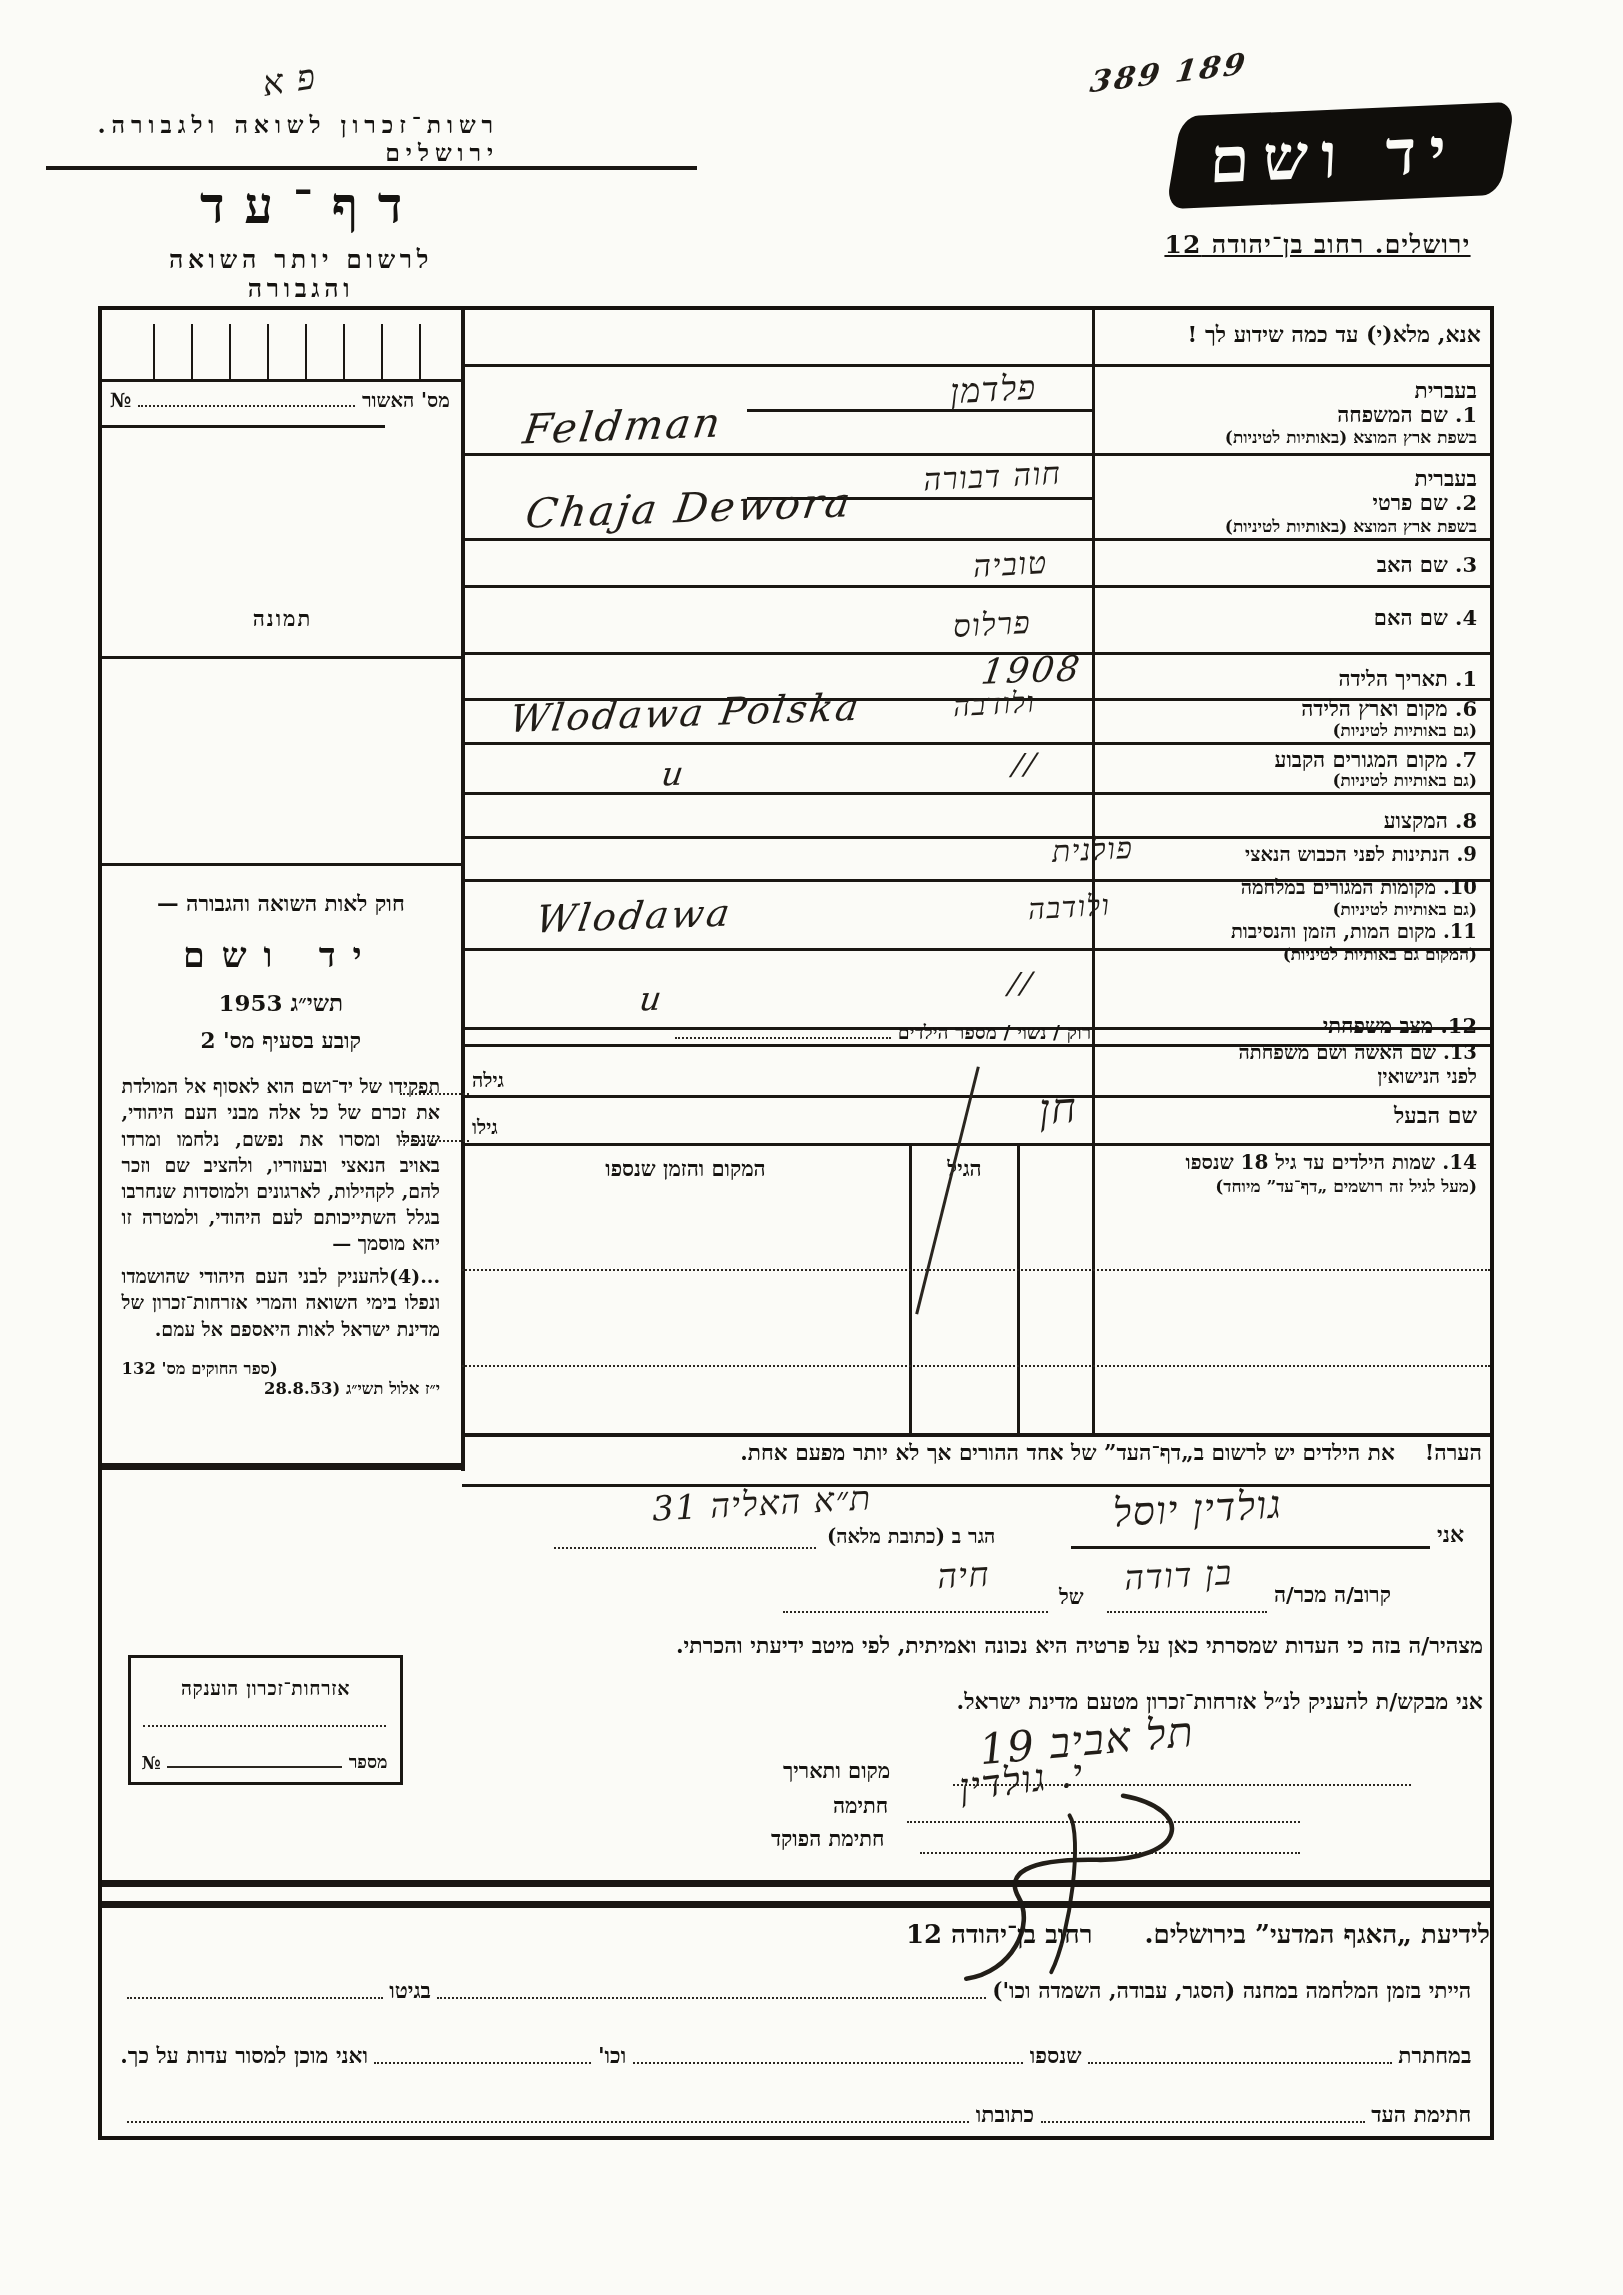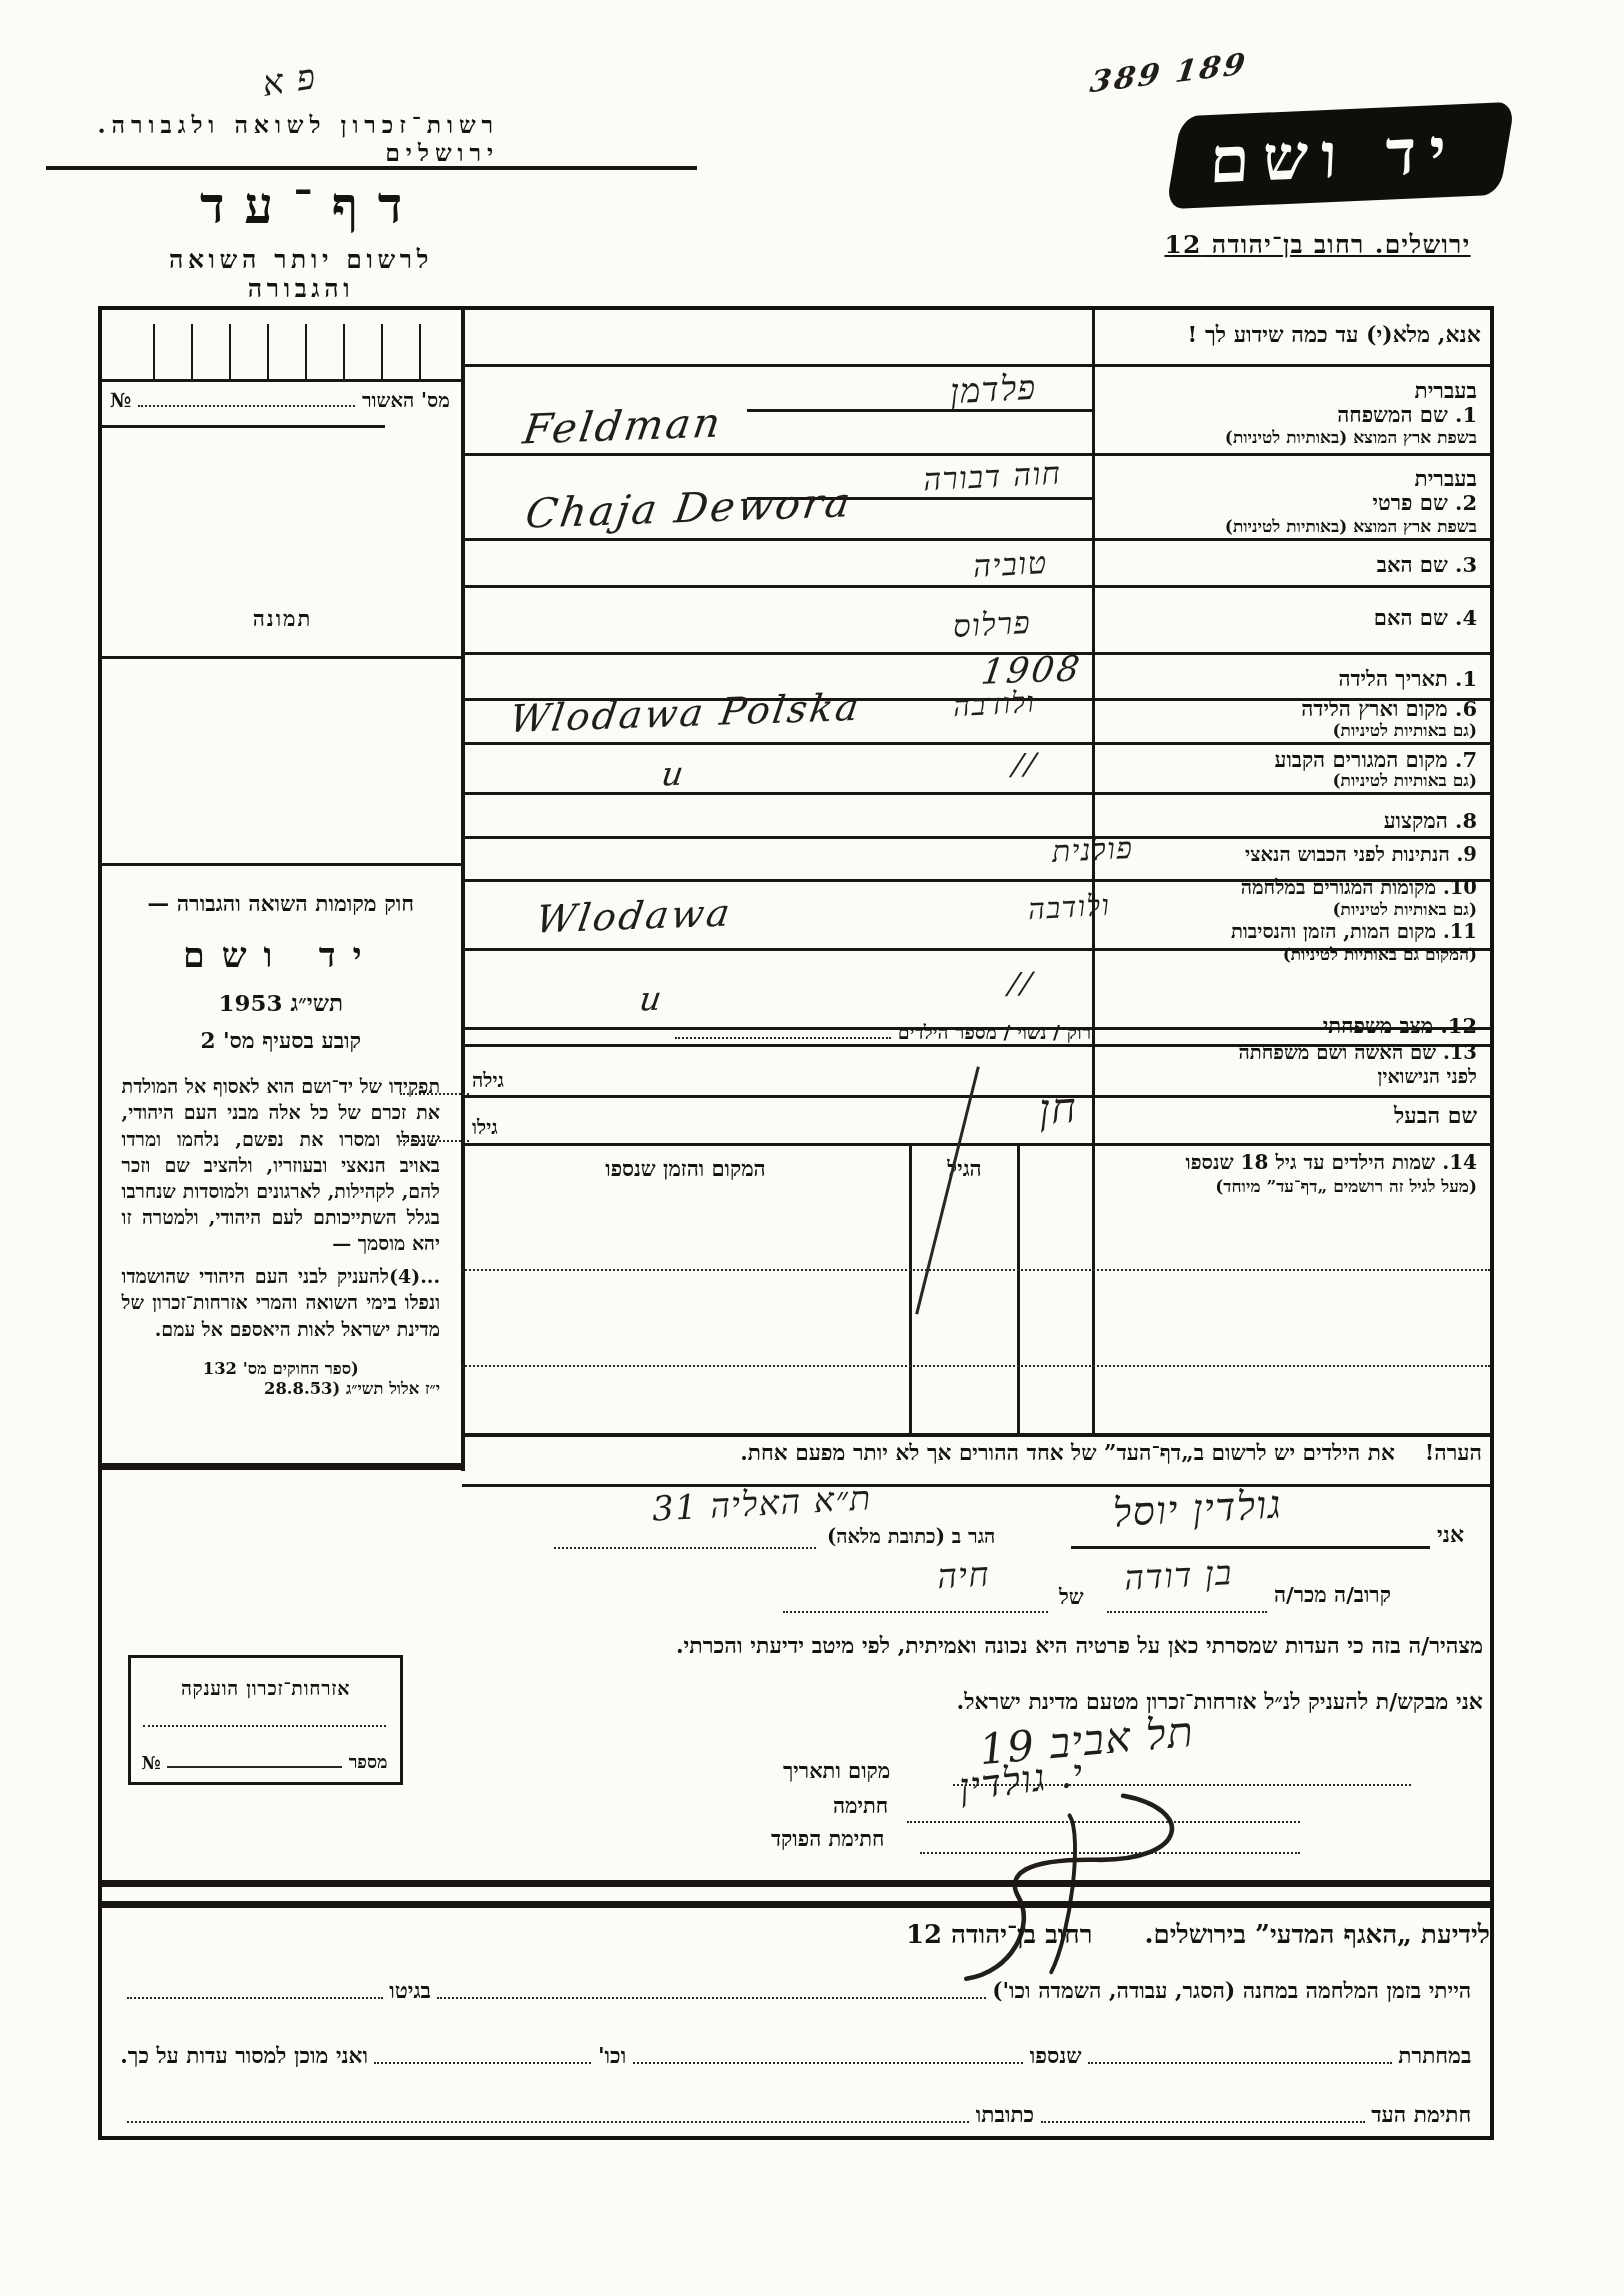--- a/index.html
+++ b/index.html
@@ -98,27 +98,27 @@
     <span class="he b">מס' האשור</span>
     <span class="fill"></span>
     <span class="b">№</span>
   </div>
   <div class="hline" style="left:0;top:115px;width:283px;height:2.6px;"></div>
 
   <div class="abs he b" style="left:92px;top:296px;width:177px;font-size:21px;text-align:center;letter-spacing:2px;">תמונה</div>
   <div class="hline" style="left:0;top:346px;width:360px;height:2.6px;"></div>
 
   <div class="abs he" style="left:0;top:553px;width:360px;height:607px;border-top:3.3px solid #1a1713;border-bottom:7.2px solid #1a1713;box-sizing:border-box;padding:25px 22px 0 19.6px;">
-    <div class="b" style="font-size:21.6px;text-align:center;margin-bottom:17px;">חוק מקומות השואה והגבורה —</div>
+    <div class="b" style="font-size:21.6px;text-align:center;margin-bottom:17px;">חוק לאות השואה והגבורה —</div>
     <div class="b" style="font-size:35px;text-align:center;letter-spacing:17px;margin-bottom:13px;">יד ושם</div>
     <div class="b" style="font-size:23px;text-align:center;margin-bottom:10.5px;">תשי״ג 1953</div>
     <div class="b" style="font-size:21.6px;text-align:center;margin-bottom:19.6px;">קובע בסעיף מס' 2</div>
     <p class="lawp">תפקידו של יד־ושם הוא לאסוף אל המולדת את זכרם של כל אלה מבני העם היהודי, שנפלו ומסרו את נפשם, נלחמו ומרדו באויב הנאצי ובעוזריו, ולהציב שם וזכר להם, לקהילות, לארגונים ולמוסדות שנחרבו בגלל השתייכותם לעם היהודי, ולמטרה זו יהא מוסמך —</p>
     <p class="lawp">...(4)להעניק לבני העם היהודי שהושמדו ונפלו בימי השואה והמרי אזרחות־זכרון של מדינת ישראל לאות היאספם אל עמם.</p>
-    <div style="font-size:16.4px;font-weight:bold;text-align:center;margin-top:17px;">(ספר החוקים מס' 132</div>
+    <div style="font-size:16.4px;font-weight:bold;text-align:left;margin-top:17px;">(ספר החוקים מס' 132</div>
     <div style="font-size:16.4px;font-weight:bold;text-align:right;">י״ז אלול תשי״ג (28.8.53</div>
   </div>
 
   <div class="abs he b" style="left:1001px;top:10.5px;width:374px;font-size:22px;text-align:right;padding-left:3.9px;">אנא, מלא(י) עד כמה שידוע לך !</div>
 
   <div class="abs he b" style="left:1001px;top:68px;width:374px;font-size:21.6px;text-align:right;">בעברית</div>
   <div class="abs he label" style="left:1001px;top:93px;width:374px;text-align:right;">1. שם המשפחה</div>
   <div class="abs he sublabel" style="left:1001px;top:118px;width:374px;text-align:right;">בשפת ארץ המוצא (באותיות לטיניות)</div>
 
   <div class="abs he b" style="left:1001px;top:156px;width:374px;font-size:21.6px;text-align:right;">בעברית</div>

